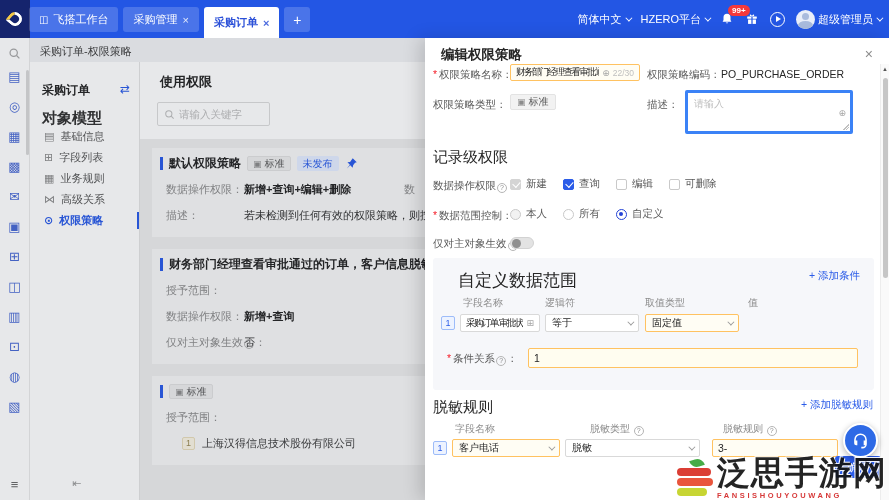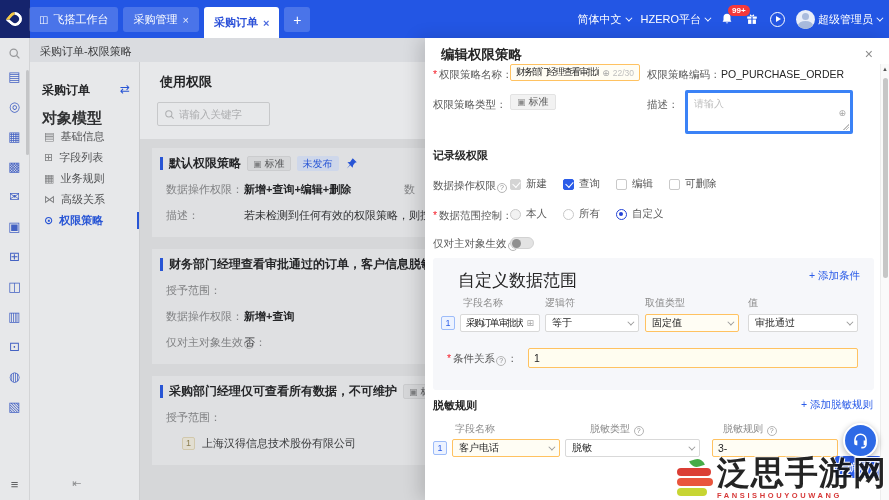--- a/index.html
+++ b/index.html
@@ -92,21 +92,21 @@
   .inp .cnt { color:#bfbfbf; font-size:8.5px; }
   .sel { position:absolute; height:18px; background:#fff; border:1px solid #d9d9d9; border-radius:2px; display:flex; align-items:center; padding:0 6px; font-size:10px; color:#262626; cursor:pointer; }
   .sel.warn { border-color:#ffc261; background:#fffdf4; }
   .sel .sc { margin-left:auto; width:5px; height:5px; border-right:1.2px solid #999; border-bottom:1.2px solid #999; transform:rotate(45deg) translateY(-2px); }
   .badge-std2 { position:absolute; display:inline-flex; align-items:center; gap:3px; background:#f2f2f2; border:1px solid #e3e3e3; color:#595959; font-size:10px; padding:0 6px; height:16px; border-radius:2px; }
   .badge-std2 .bi { font-size:9px; color:#8c8c8c; font-family:"DejaVu Sans",sans-serif; }
   .ta { position:absolute; border:3px solid #3b82f6; border-radius:2px; background:#fff; }
   .ta .ph { position:absolute; left:6px; top:4px; color:#bfbfbf; font-size:10px; }
   .ta .globe { position:absolute; right:4px; top:15px; color:#a6a6a6; font-size:9px; font-family:"DejaVu Sans",sans-serif; }
   .ta .rsz { position:absolute; right:1px; bottom:1px; width:7px; height:7px; background:linear-gradient(135deg, transparent 55%, #c0c0c0 55%, #c0c0c0 65%, transparent 65%, transparent 75%, #c0c0c0 75%, #c0c0c0 85%, transparent 85%); }
-  .sec-title { position:absolute; font-size:11px; font-weight:bold; color:#262626; }
+  .sec-title { position:absolute; font-size:15px; font-weight:normal; color:#262626; }
   .cb-row, .rd-row { position:absolute; display:flex; gap:16px; align-items:center; }
   .cb, .rd { display:flex; align-items:center; gap:5px; font-size:10.5px; color:#595959; cursor:pointer; }
   .cbx { width:11px; height:11px; border-radius:2px; border:1px solid #c9c9c9; background:#fff; position:relative; }
   .cbx.on { background:#2b5ce8; border-color:#2b5ce8; }
   .cbx.on-dis { background:#d4d4d4; border-color:#d4d4d4; }
   .cbx.on::after, .cbx.on-dis::after { content:""; position:absolute; left:2.5px; top:0.5px; width:3.5px; height:6px; border-right:1.5px solid #fff; border-bottom:1.5px solid #fff; transform:rotate(42deg); }
   .rdo { width:11px; height:11px; border-radius:50%; border:1px solid #c9c9c9; background:#fff; position:relative; }
   .rdo.dis { background:#f2f2f2; }
   .rdo.on { border-color:#2443d6; border-width:1.5px; }
   .rdo.on::after { content:""; position:absolute; left:2px; top:2px; width:4px; height:4px; border-radius:50%; background:#2443d6; }
@@ -297,21 +297,20 @@
           </div>
           <div class="crow">
             <span class="cl"><span>仅对主对象生效</span><span class="info-i">?</span><span>：</span></span>
             <span class="cv">否</span>
           </div>
         </div>
 
         <div class="card">
           <div class="card-title-row">
             <span class="accent"></span>
-            <span class="card-title">采购部门经理仅可查看所有数据，不可维护</span>
             <span class="badge-std">
                 <span class="bi">▣</span>
                 <span>标准</span>
               </span>
           </div>
           <div class="crow">
             <span class="cl">授予范围：</span>
           </div>
           <div class="grant-row">
             <span class="idx-beige">1</span>
@@ -406,24 +405,20 @@
         <span class="globe">⊞</span>
       </div>
       <div class="sel" style="left:112px; top:56px; width:94px;">
         <span>等于</span>
           <span class="sc"></span>
       </div>
       <div class="sel warn" style="left:212px; top:56px; width:94px;">
         <span>固定值</span>
           <span class="sc"></span>
       </div>
-      <div class="sel" style="left:315px; top:56px; width:110px;">
-        <span>审批通过</span>
-          <span class="sc"></span>
-      </div>
 
       <div class="lbl" style="left:14px; top:94px;"><span class="req">*</span><span>条件关系</span><span class="info-i">?</span><span>：</span></div>
       <div class="inp warn" style="left:95px; top:90px; width:330px; height:20px; background:#fffdf0;">
         <span class="t" style="font-size:10.5px;">1</span>
       </div>
     </div>
 
     <div class="sec-title" style="left:8px; top:360px;">脱敏规则</div>
     <div class="add-link" style="right:16px; top:360px;">+ 添加脱敏规则</div>
     <div class="col-h" style="left:30px; top:384px;">字段名称</div>

